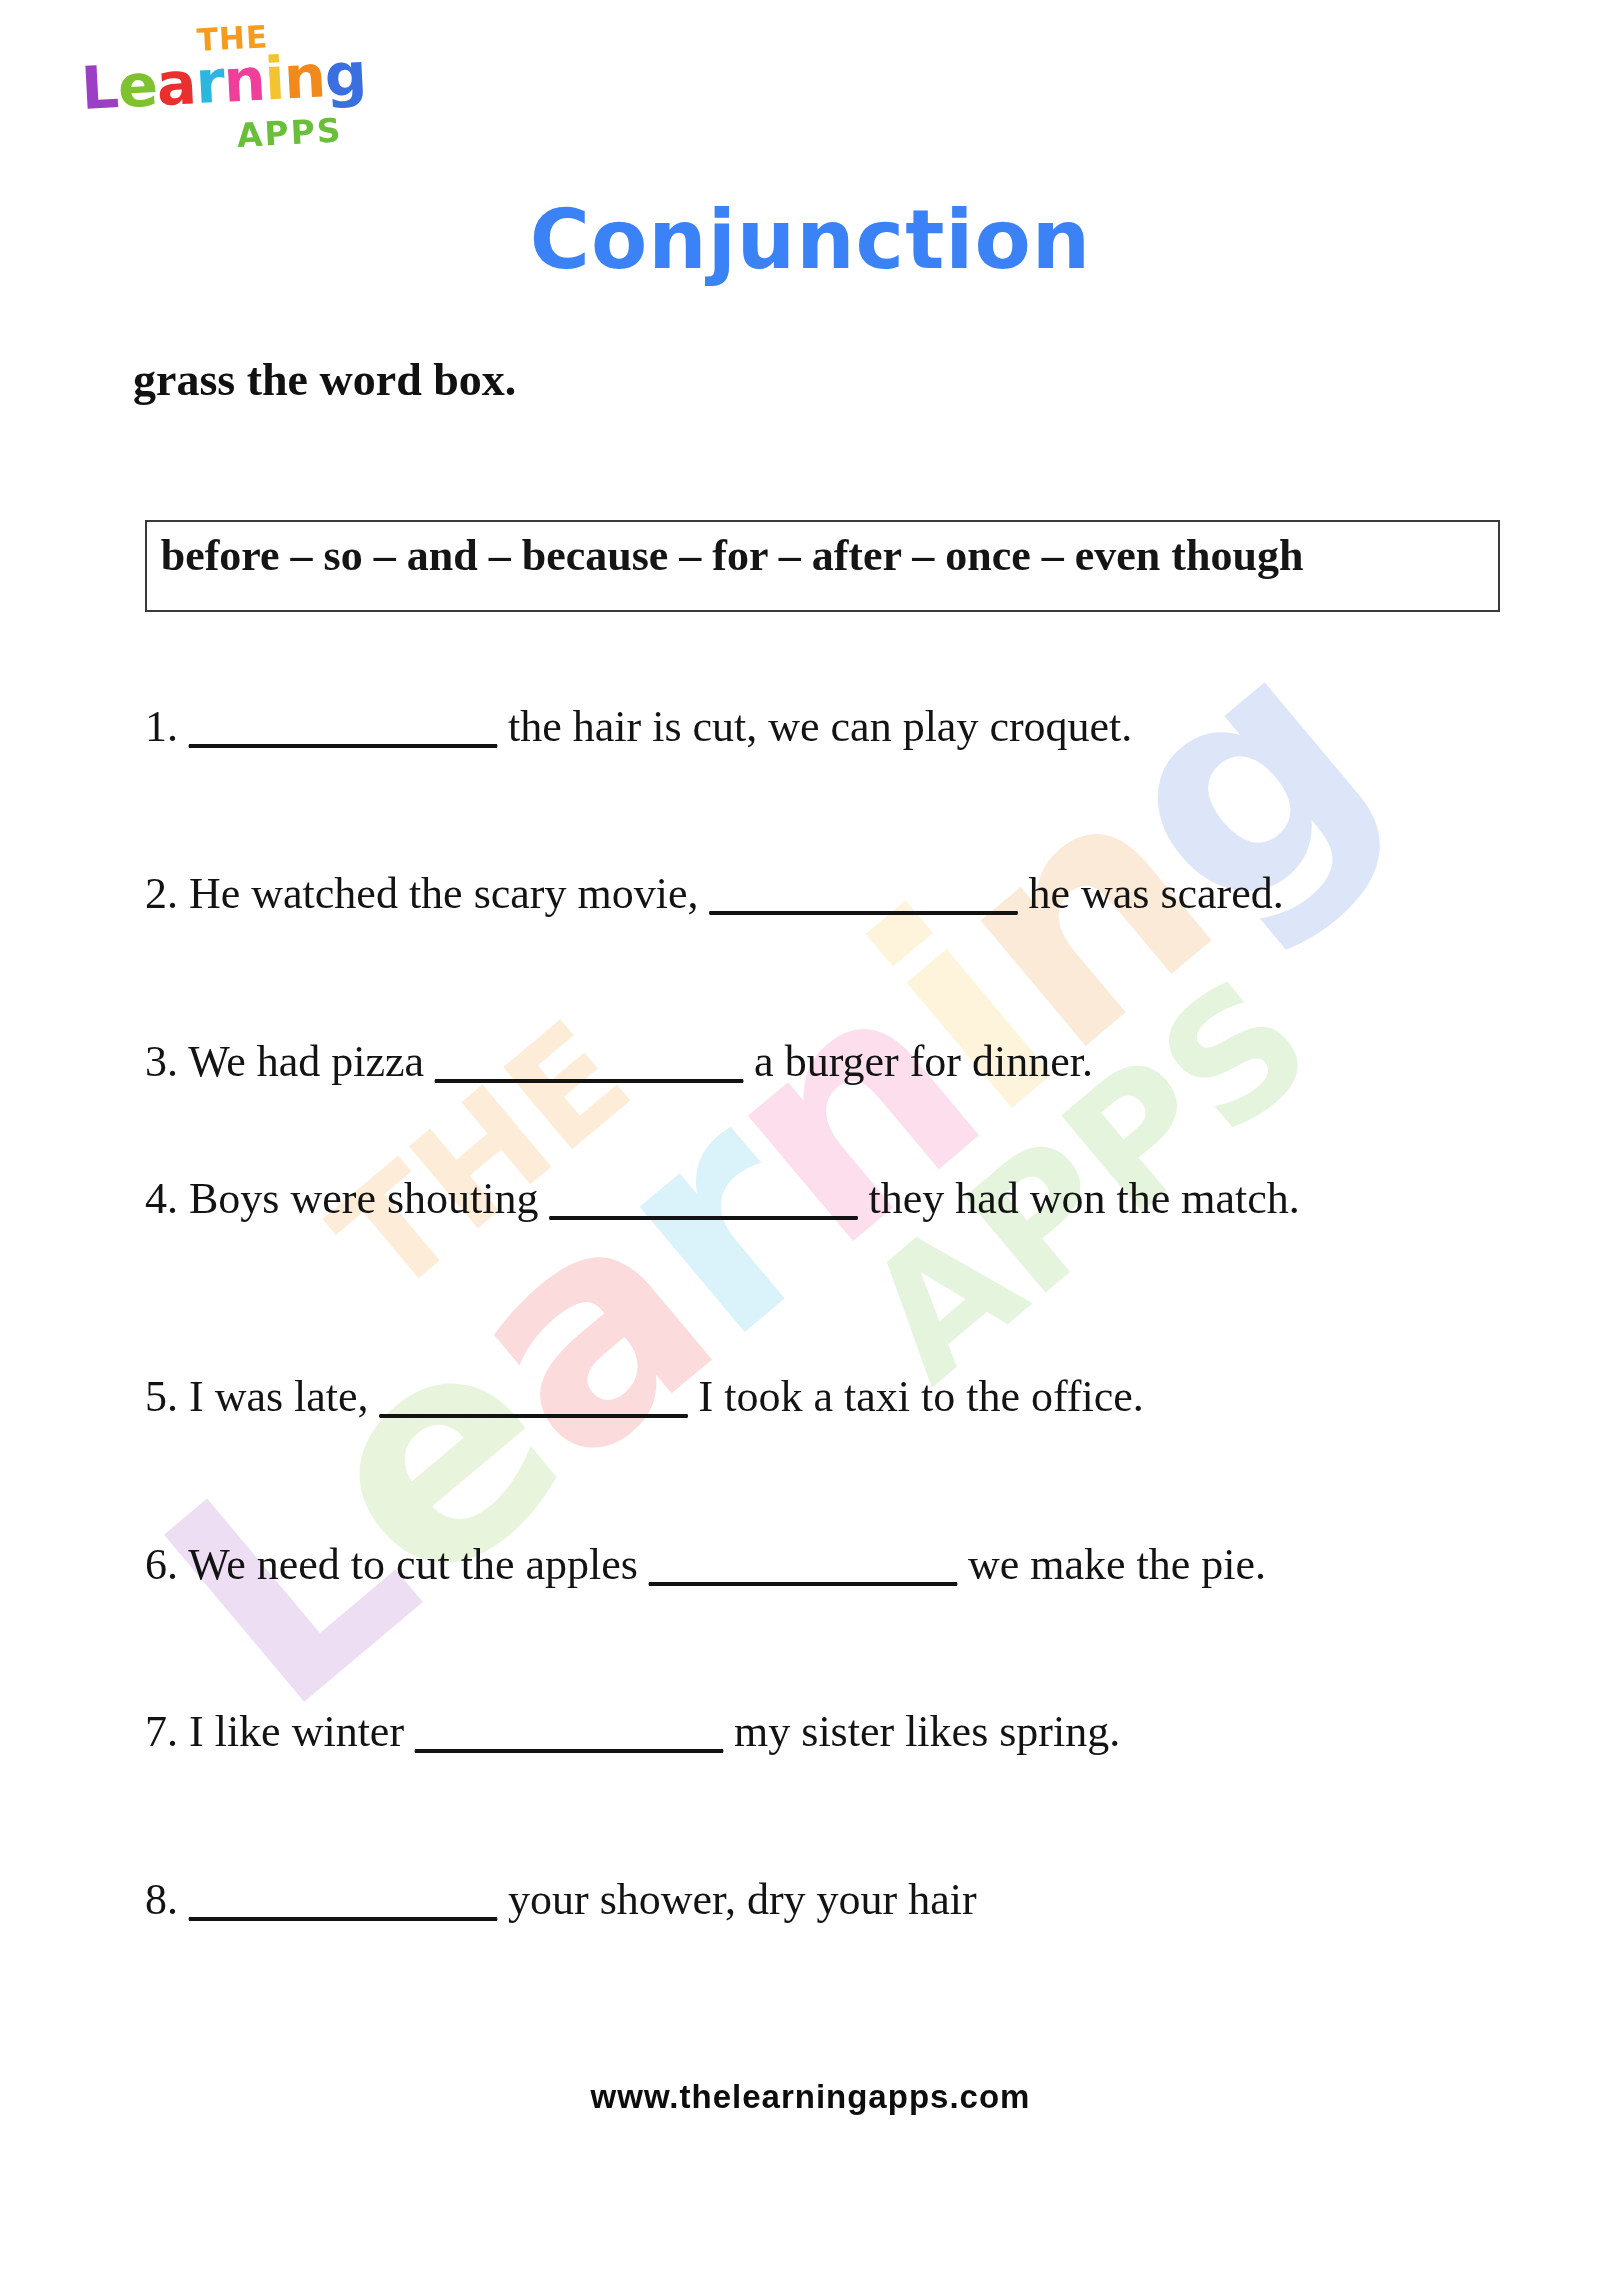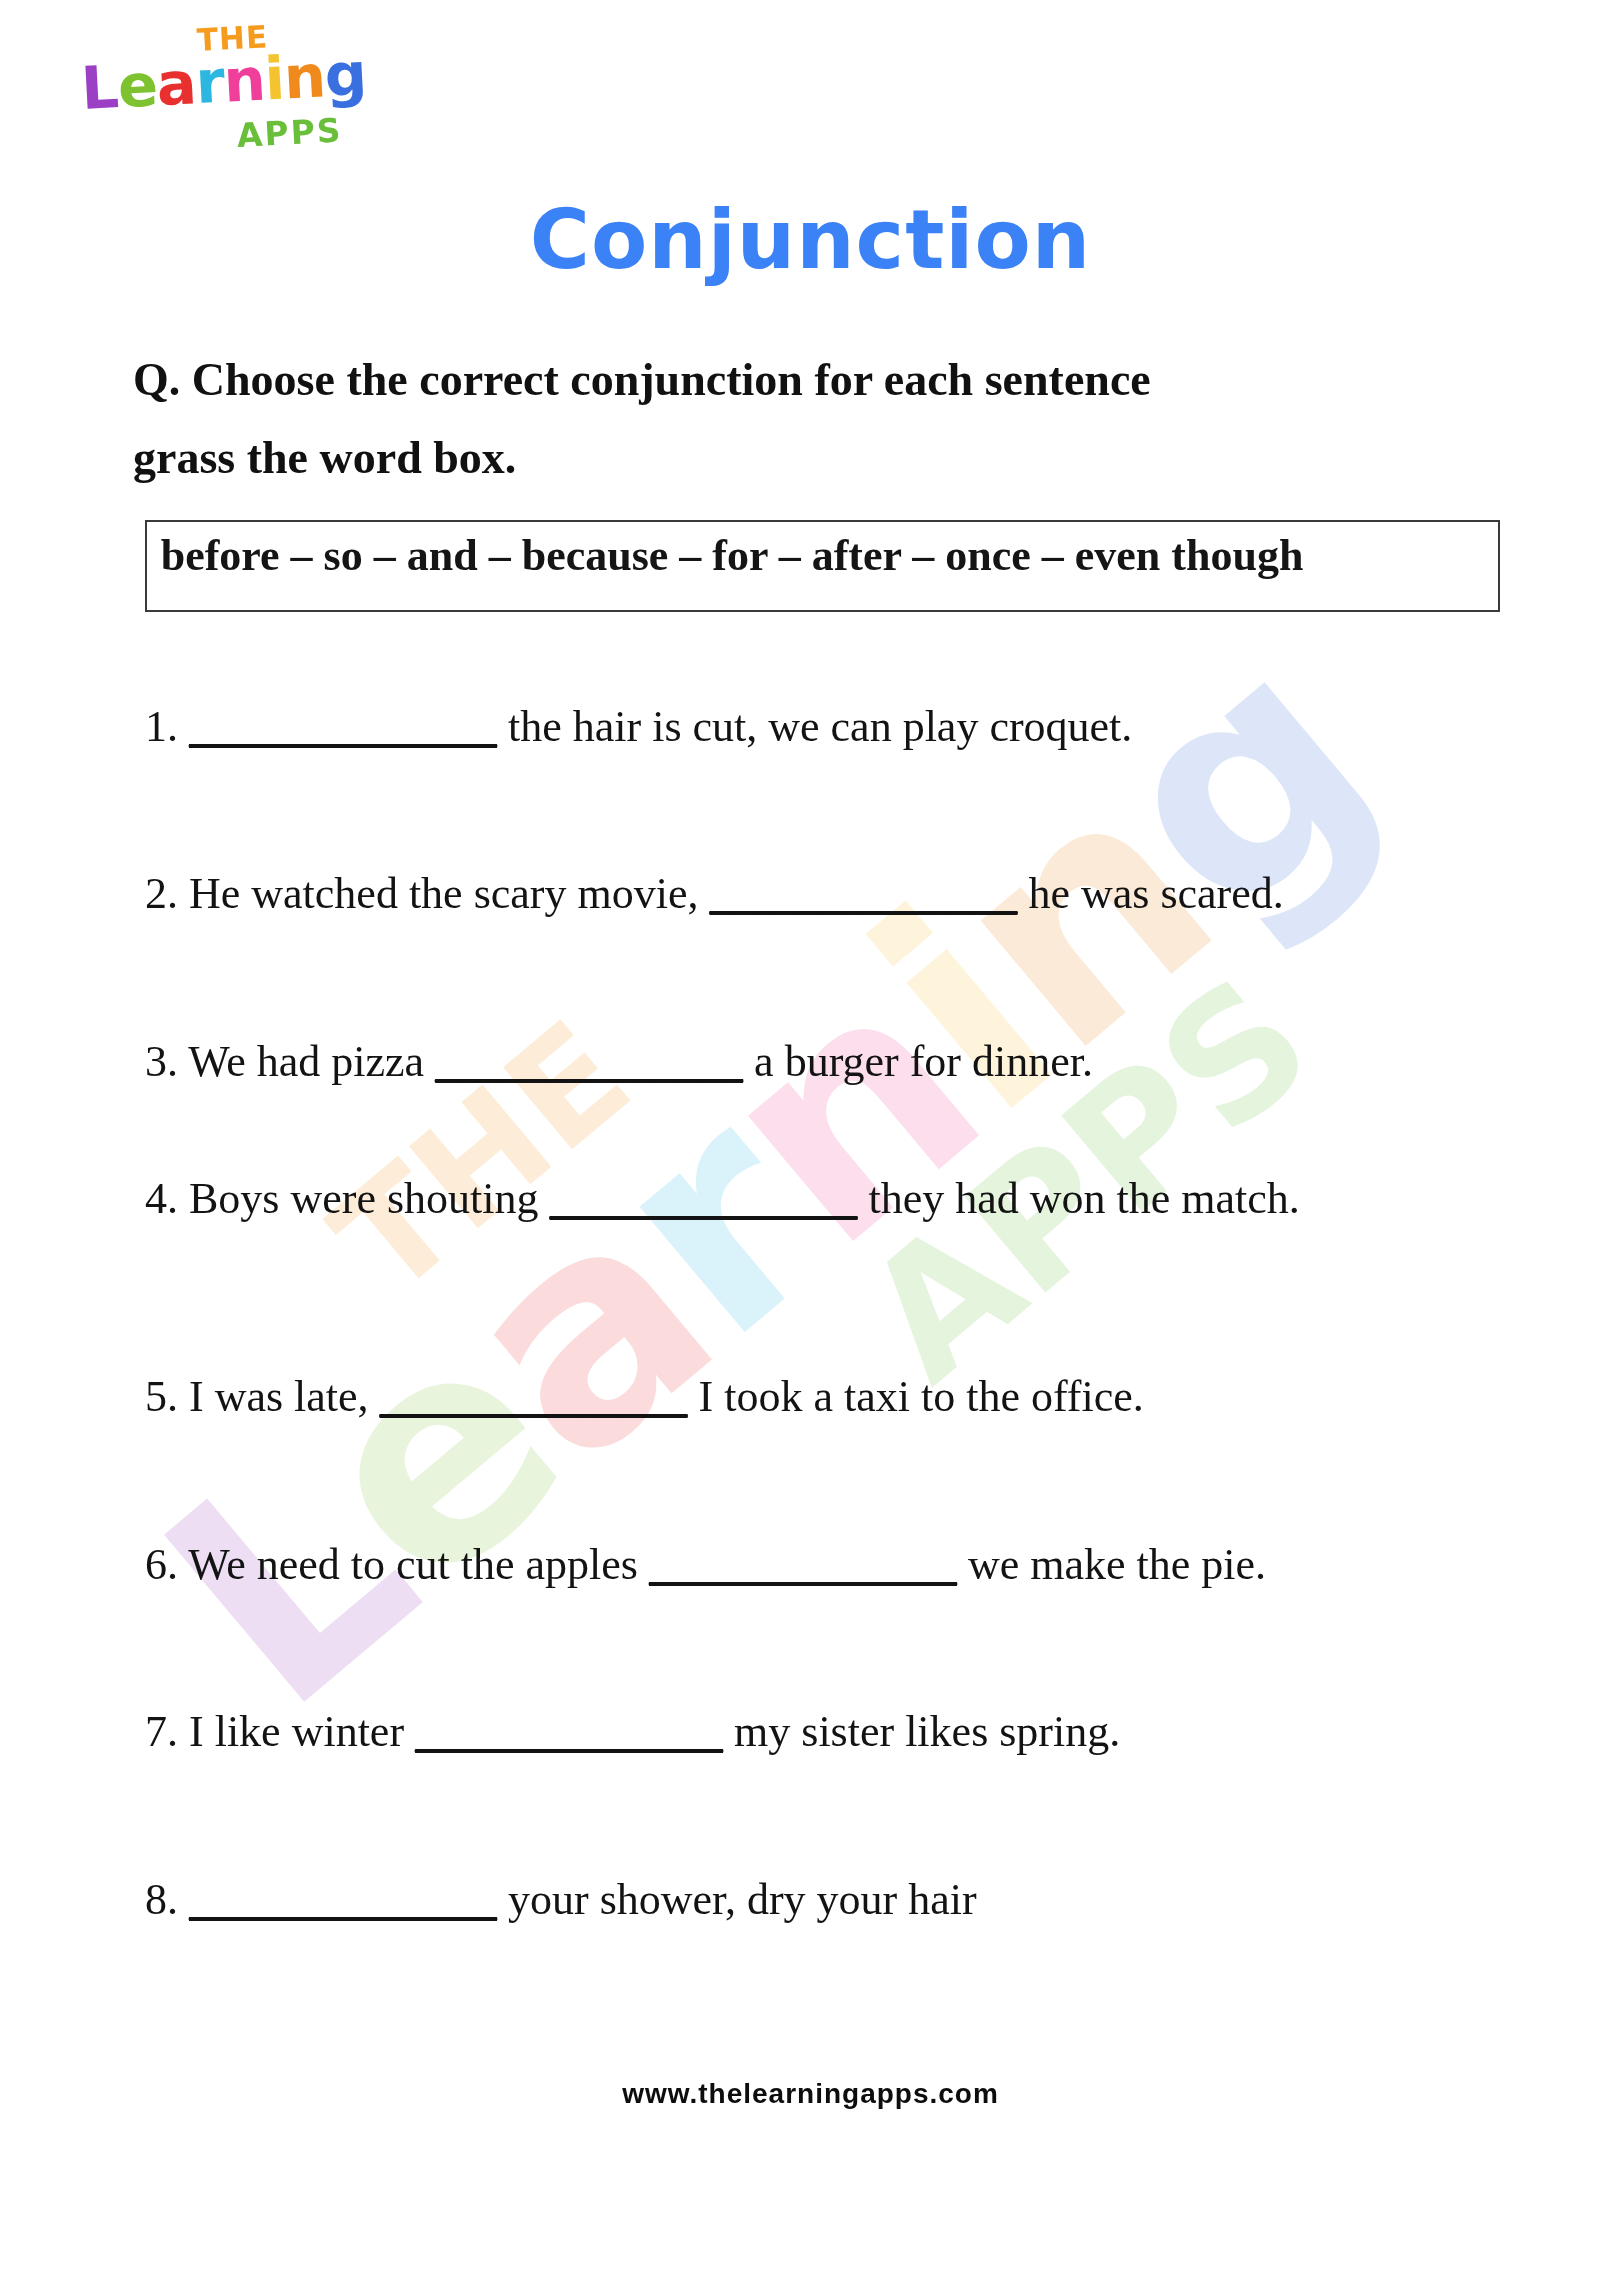--- a/index.html
+++ b/index.html
@@ -59,21 +59,21 @@
     box-sizing:border-box; border:2.9px solid #3a3a3a; background:rgba(255,255,255,.55);
     font-weight:bold; font-size:44px; padding:7.8px 0 0 13.7px; white-space:nowrap;margin-top:12px;
   }
   .sentence {
     position:absolute; left:145px; font-size:44px; white-space:nowrap; color:#131313;
   }
   .blank { letter-spacing:0;text-decoration:underline; }
   .footer {
     position:absolute; left:0; top:2078px; width:100%; text-align:center;
     font-family:"Liberation Sans", sans-serif; font-weight:bold;
-    font-size:28px; letter-spacing:1px; color:#0d0d0d;
+    font-size:33px; letter-spacing:1px; color:#0d0d0d;
   }
 </style>
 </head>
 <body>
 
 <div class="page">
 
   <div class="watermark" aria-hidden="true">
     <div class="bubble the c-the">THE</div>
     <div class="bubble learning"><span class="l0">L</span><span class="l1">e</span><span class="l2">a</span><span class="l3">r</span><span class="l4">n</span><span class="l5">i</span><span class="l6">n</span><span class="l7">g</span></div>
@@ -82,21 +82,20 @@
 
   <div class="logo">
     <div class="bubble the c-the">THE</div>
     <div class="bubble learning"><span class="l0">L</span><span class="l1">e</span><span class="l2">a</span><span class="l3">r</span><span class="l4">n</span><span class="l5">i</span><span class="l6">n</span><span class="l7">g</span></div>
     <div class="bubble apps c-apps">APPS</div>
   </div>
 
   <div class="title">Conjunction</div>
 
   <div class="question">
-    <div>Q. Choose the correct conjunction for each sentence</div>
     <div>grass the word box.</div>
   </div>
 
   <div class="word-box">
     <span>before – so – and – because – for – after – once – even though</span>
   </div>
 
   <div class="sentence" style="top:701px">
     <span>1.</span>
     <span></span>

